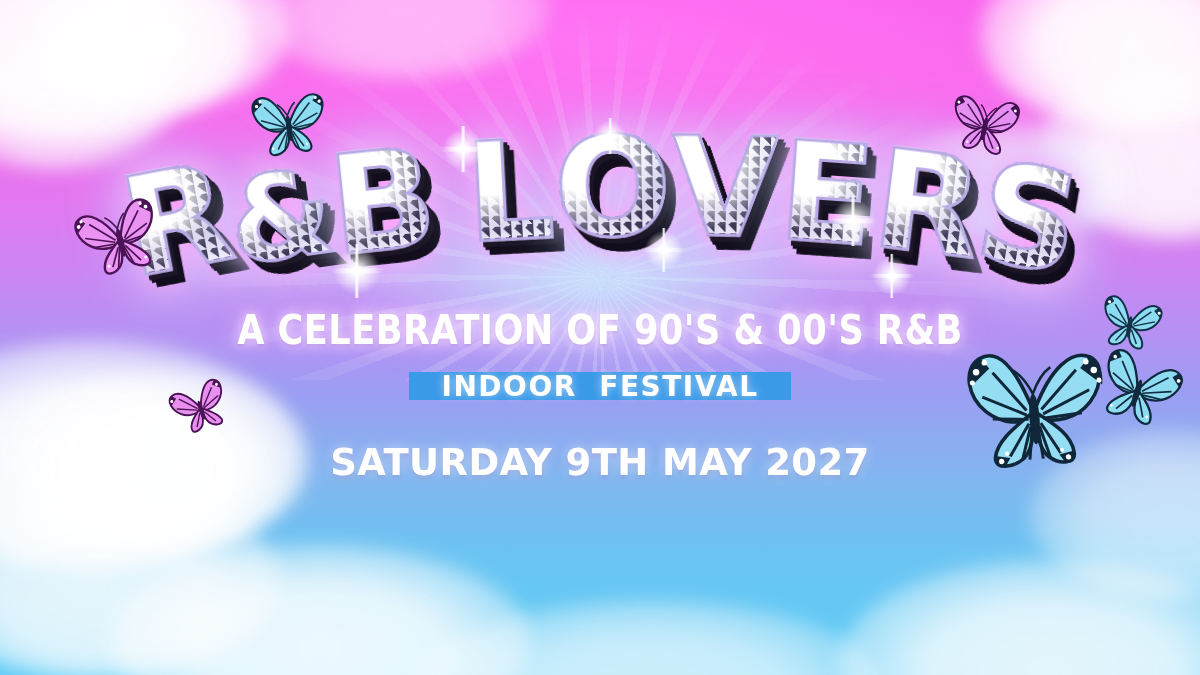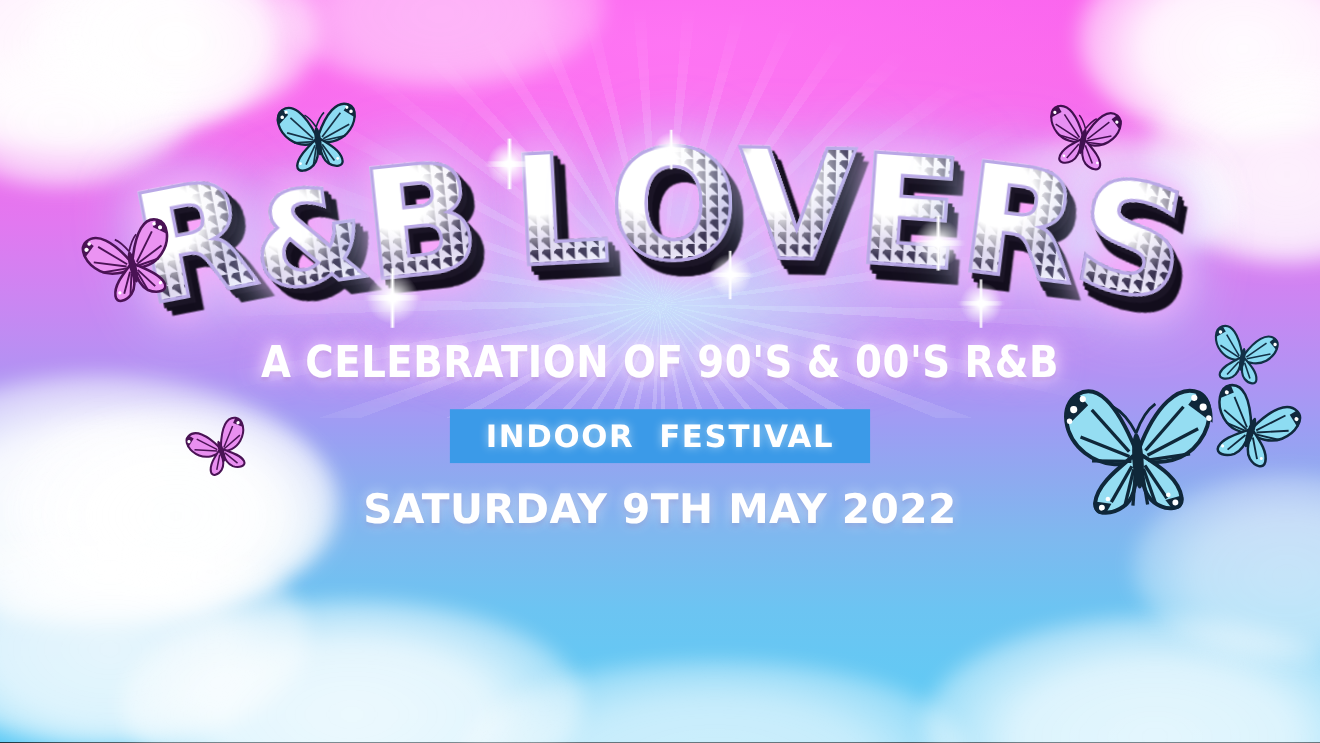--- a/index.html
+++ b/index.html
@@ -165,21 +165,21 @@
        0 0 14px rgba(255,235,255,.95),
        0 0 30px rgba(235,175,255,.7),
        0 2px 3px rgba(120,60,150,.25);
   }
 
   
   .banner {
     position:absolute;
     left:50%; top:372px;
     transform:translateX(-50%);
-    width:382px; height:49px;
+    width:382px; height:28px;
     display:flex; align-items:center; justify-content:center;
     background:#3b9ae8;
   }
   .banner-text {
     font-family:"DejaVu Sans", sans-serif;
     font-weight:900;
     font-size:28px;
     letter-spacing:1.5px;
     color:#ffffff;
     white-space:pre;
@@ -255,21 +255,21 @@
   <div class="spark" style="--s:44px; left:870px; top:254px;"></div>
   <div class="spark" style="--s:36px; left:592px; top:118px;"></div>
 
   <div class="subtitle">A CELEBRATION OF 90'S &amp; 00'S R&amp;B</div>
 
   <div class="banner">
     <span class="banner-text">INDOOR  FESTIVAL</span>
   </div>
 
   <div class="details">
-    <div class="l1">SATURDAY 9TH MAY 2022</div>
+    <div class="l1">SATURDAY 9TH MAY 2027</div>
   </div>
 
   <div class="bf" style="left:248px; top:86px; width:82px; height:70px; transform:rotate(-8deg);">
     <svg viewBox="0 0 100 86">
       <g fill="#8ddcf2" stroke="#10293d" stroke-width="2.6" stroke-linejoin="round">
         <path d="M48 46 C38 18 26 6 14 12 C4 17 6 35 18 46 C28 55 40 56 48 52 Z"></path>
         <path d="M50 46 C62 22 76 10 88 16 C98 21 94 38 82 48 C72 56 58 56 50 52 Z"></path>
         <path d="M46 50 C36 58 24 66 22 76 C21 84 32 84 40 78 C46 73 48 62 48 54 Z"></path>
         <path d="M52 50 C62 58 72 66 73 76 C74 84 64 84 57 78 C51 73 50 62 50 54 Z"></path>
       </g>

